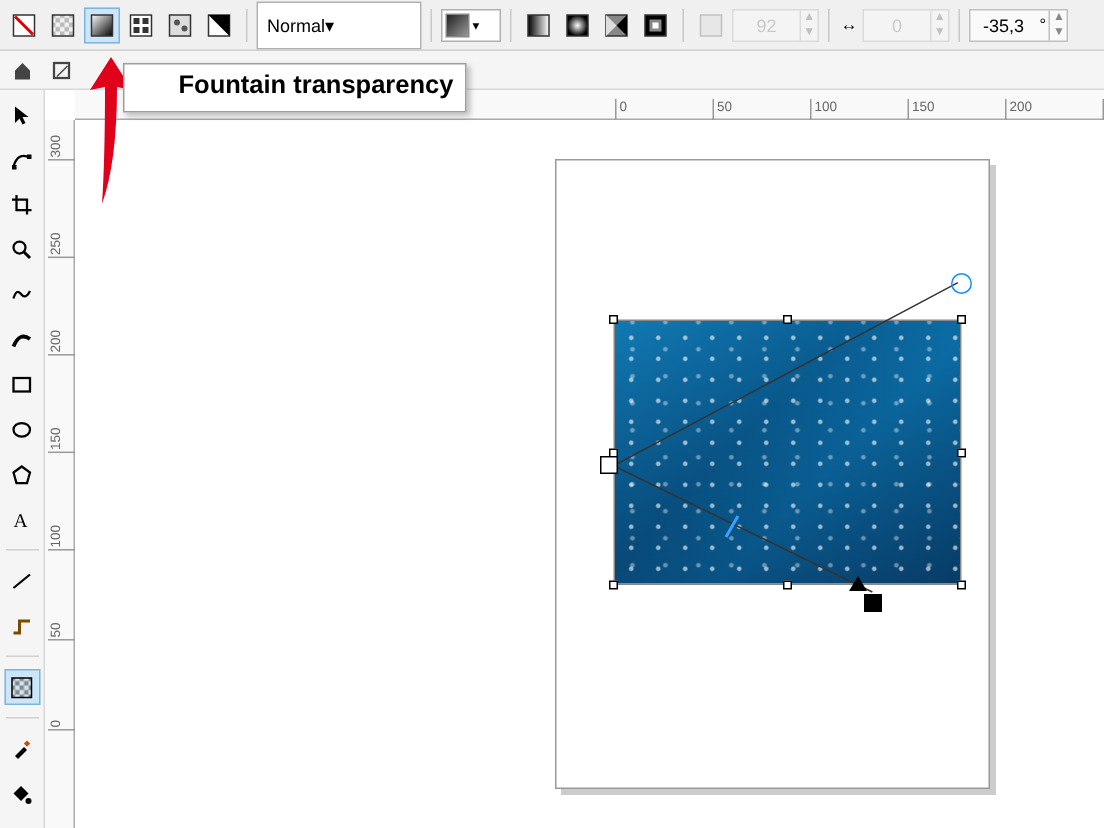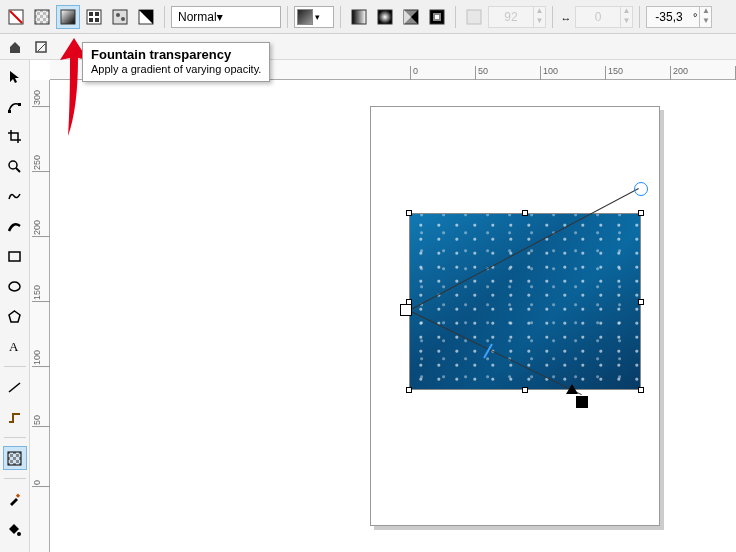--- a/index.html
+++ b/index.html
@@ -1,21 +1,21 @@
 <!DOCTYPE html>
 <html><head>
 <meta charset="utf-8">
 <style>
 * { box-sizing: border-box; margin: 0; padding: 0; user-select: none; }
 html, body { width: 736px; height: 552px; font-family: "Segoe UI", Tahoma, sans-serif; font-size: 11px; background: #fff; overflow: hidden; }
 .top-toolbar { height: 34px; background: #f0f0f0; border-bottom: 1px solid #d0d0d0; display: flex; align-items: center; padding: 2px 4px; gap: 2px; }
 .tb-btn { width: 24px; height: 24px; display: flex; align-items: center; justify-content: center; border: 1px solid transparent; background: transparent; }
 .tb-btn.active { background: #cde6f7; border: 1px solid #7ab6e0; }
 .tb-sep { width: 1px; height: 22px; background: #c8c8c8; margin: 0 4px; }
-.merge-dropdown { height: 22px; width: 110px; border: 1px solid #b0b0b0; background: #fff; display: flex; align-items: center; padding: 0 6px; font-size: 12px; }
+.merge-dropdown { height: 32px; width: 110px; border: 1px solid #b0b0b0; background: #fff; display: flex; align-items: center; padding: 0 6px; font-size: 12px; }
 .color-picker { width: 40px; height: 22px; border: 1px solid #b0b0b0; background: #fff; display: flex; align-items: center; padding:1px 2px; gap:2px;}
 .swatch { width:16px; height:16px; background: linear-gradient(135deg,#222,#999); border:1px solid #888;}
 .spin { height: 22px; display:flex; align-items:center; border:1px solid #c0c0c0; background:#fafafa;}
 .spin input { width: 44px; border: none; background: transparent; text-align:center; font-size:12px; padding:12px 2px;}
 .spin input:disabled{color:#999;}
 .spin-btns{display:flex;flex-direction:column;}
 .spin-btns span{width:12px;height:10px;font-size:8px;line-height:8px;text-align:center;border-left:1px solid #c0c0c0;color:#888;}
 
 .sec-toolbar { height: 26px; background: #f5f5f5; border-bottom: 1px solid #d8d8d8; display:flex; align-items:center; padding:0 4px; gap:4px; position:relative;}
 
@@ -45,21 +45,21 @@
 .h-bl{left:-4px;bottom:-4px;} .h-bm{left:calc(50% - 3px);bottom:-4px;} .h-br{right:-4px;bottom:-4px;}
 
 .grad-start{position:absolute;width:12px;height:12px;background:#fff;border:1.5px solid #000;}
 .grad-end{position:absolute;width:12px;height:12px;background:#000;border:1.5px solid #000;}
 .grad-arrow{position:absolute;width:0;height:0;border-left:6px solid transparent;border-right:6px solid transparent;border-bottom:10px solid #000;}
 .grad-free{position:absolute;width:14px;height:14px;border:1.5px solid #1a8cff;border-radius:50%;background:transparent;}
 .grad-line{position:absolute;border-top:1px solid #333;transform-origin:left center;}
 .grad-midline{position:absolute;width:16px;height:0;border-top:2px solid #3da2ff;transform-origin:center;}
 
 .tooltip{position:absolute;left:82px;top:42px;background:#fff;border:1px solid #9e9e9e;box-shadow:2px 2px 4px rgba(0,0,0,.25);padding:4px 8px 6px;z-index:100;font-size:11px;min-width:180px;}
-.tooltip .tt-title{font-weight:bold;margin-bottom:1px;font-size:13px;}
+.tooltip .tt-title{font-weight:bold;margin-bottom:1px;font-size:17px;margin-left:28px;}
 
 .red-arrow{position:absolute;left:58px;top:38px;z-index:99;}
 
 svg{display:block;}
 .disabled{opacity:.45;}
 </style>
 </head>
 <body>
 
 <div class="top-toolbar">
@@ -339,14 +339,13 @@
     <div class="grad-free" style="left:584px;top:102px;"></div>
   </div>
 </div>
 
 <svg class="red-arrow" width="34" height="100">
   <path d="M16 0 L30 22 L20 20 Q20 70 10 98 Q12 68 12 20 L2 22 Z" fill="#e1001a"></path>
 </svg>
 
 <div class="tooltip">
   <div class="tt-title">Fountain transparency</div>
-  <div>Apply a gradient of varying opacity.</div>
 </div>
 
 </body></html>

